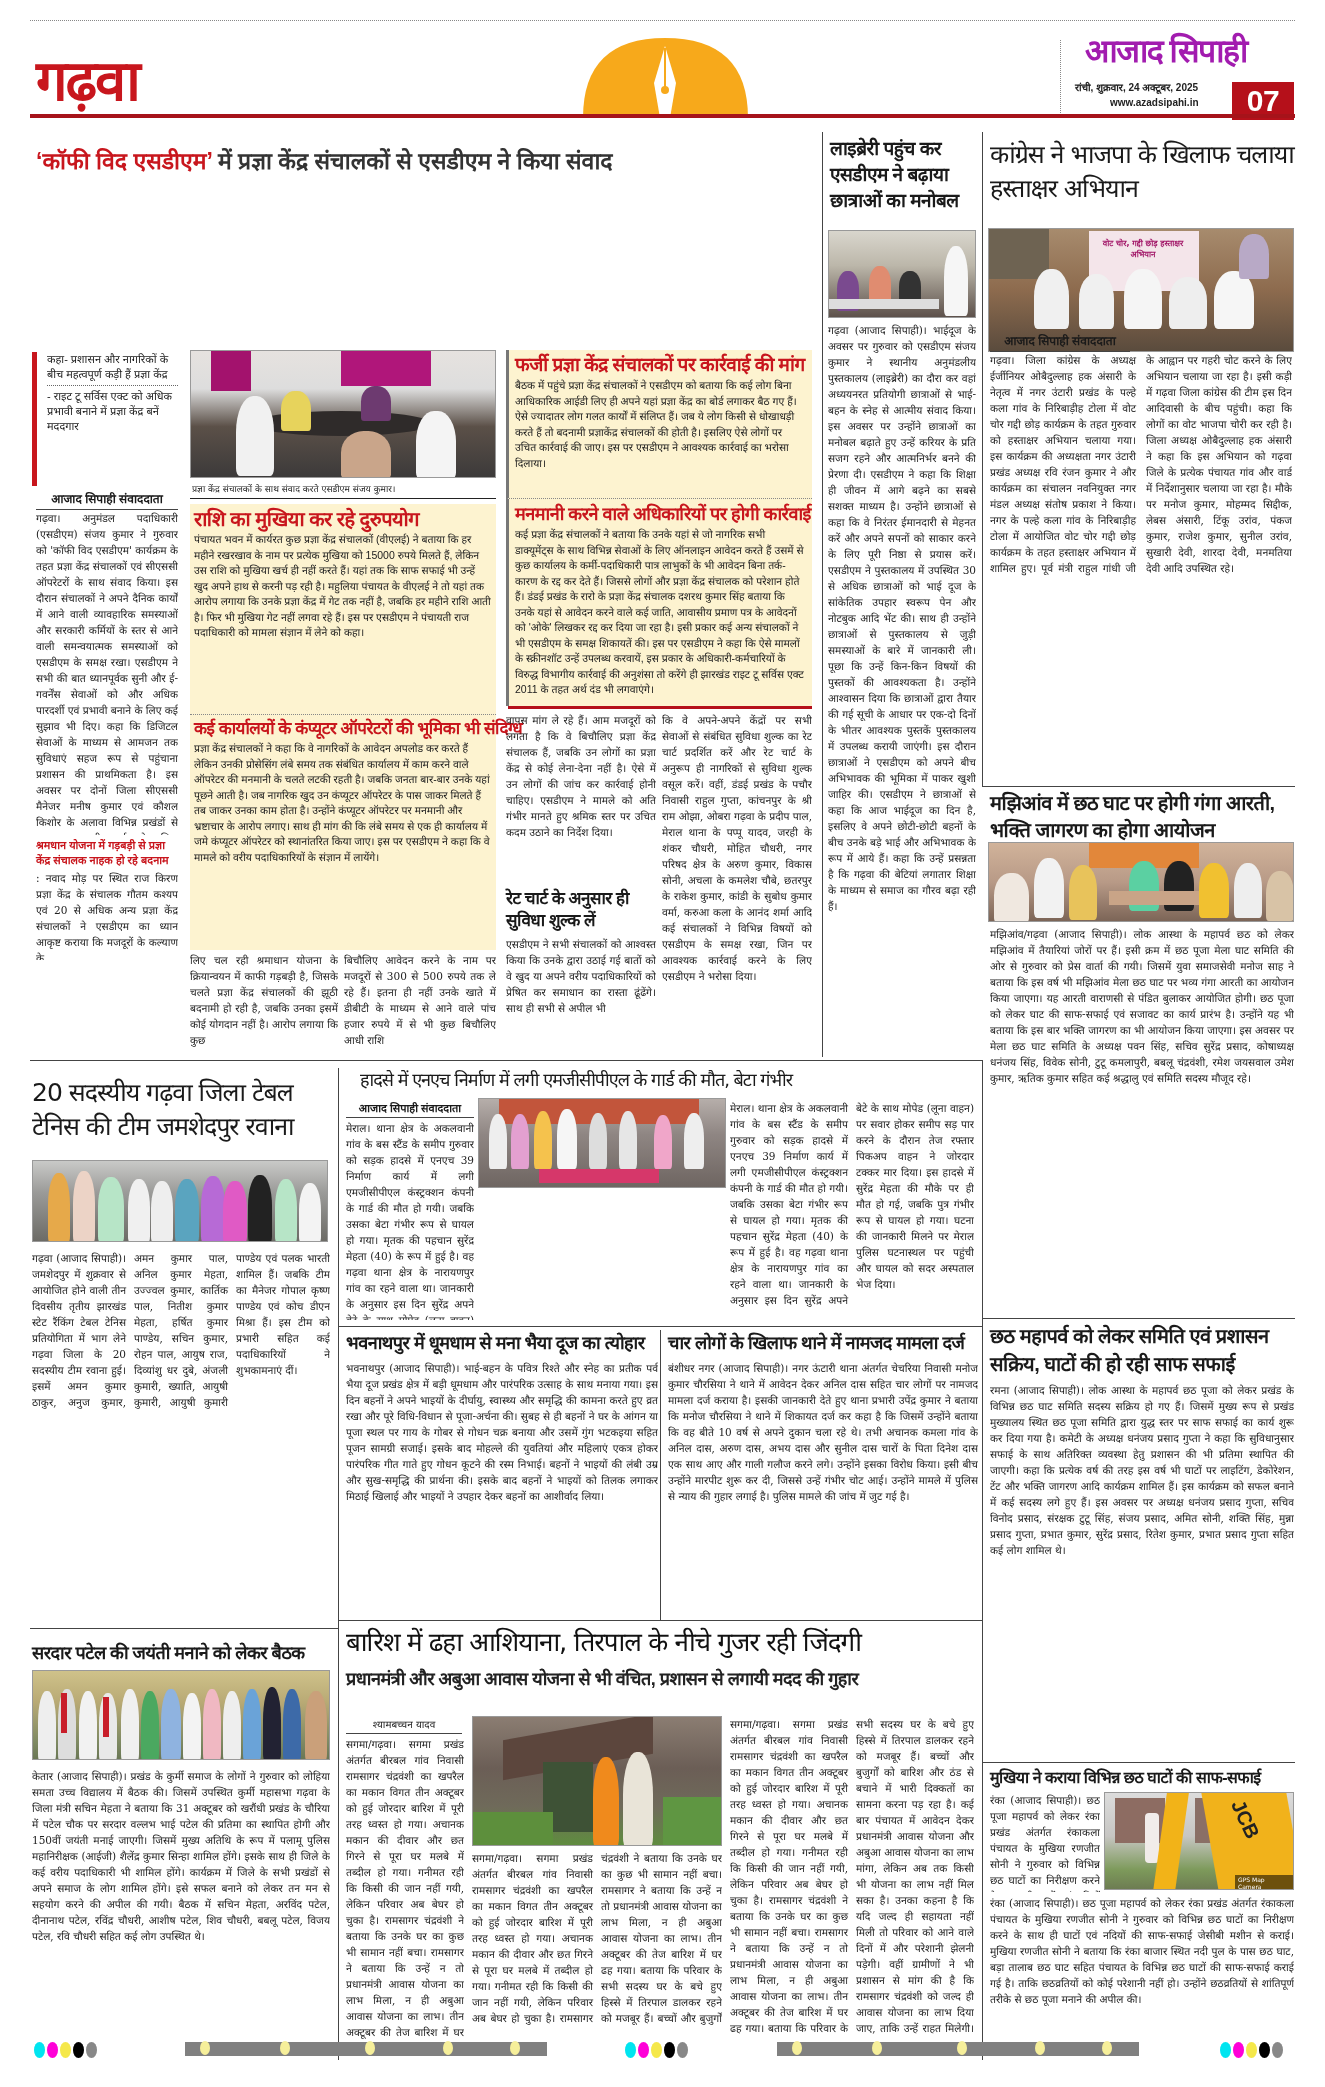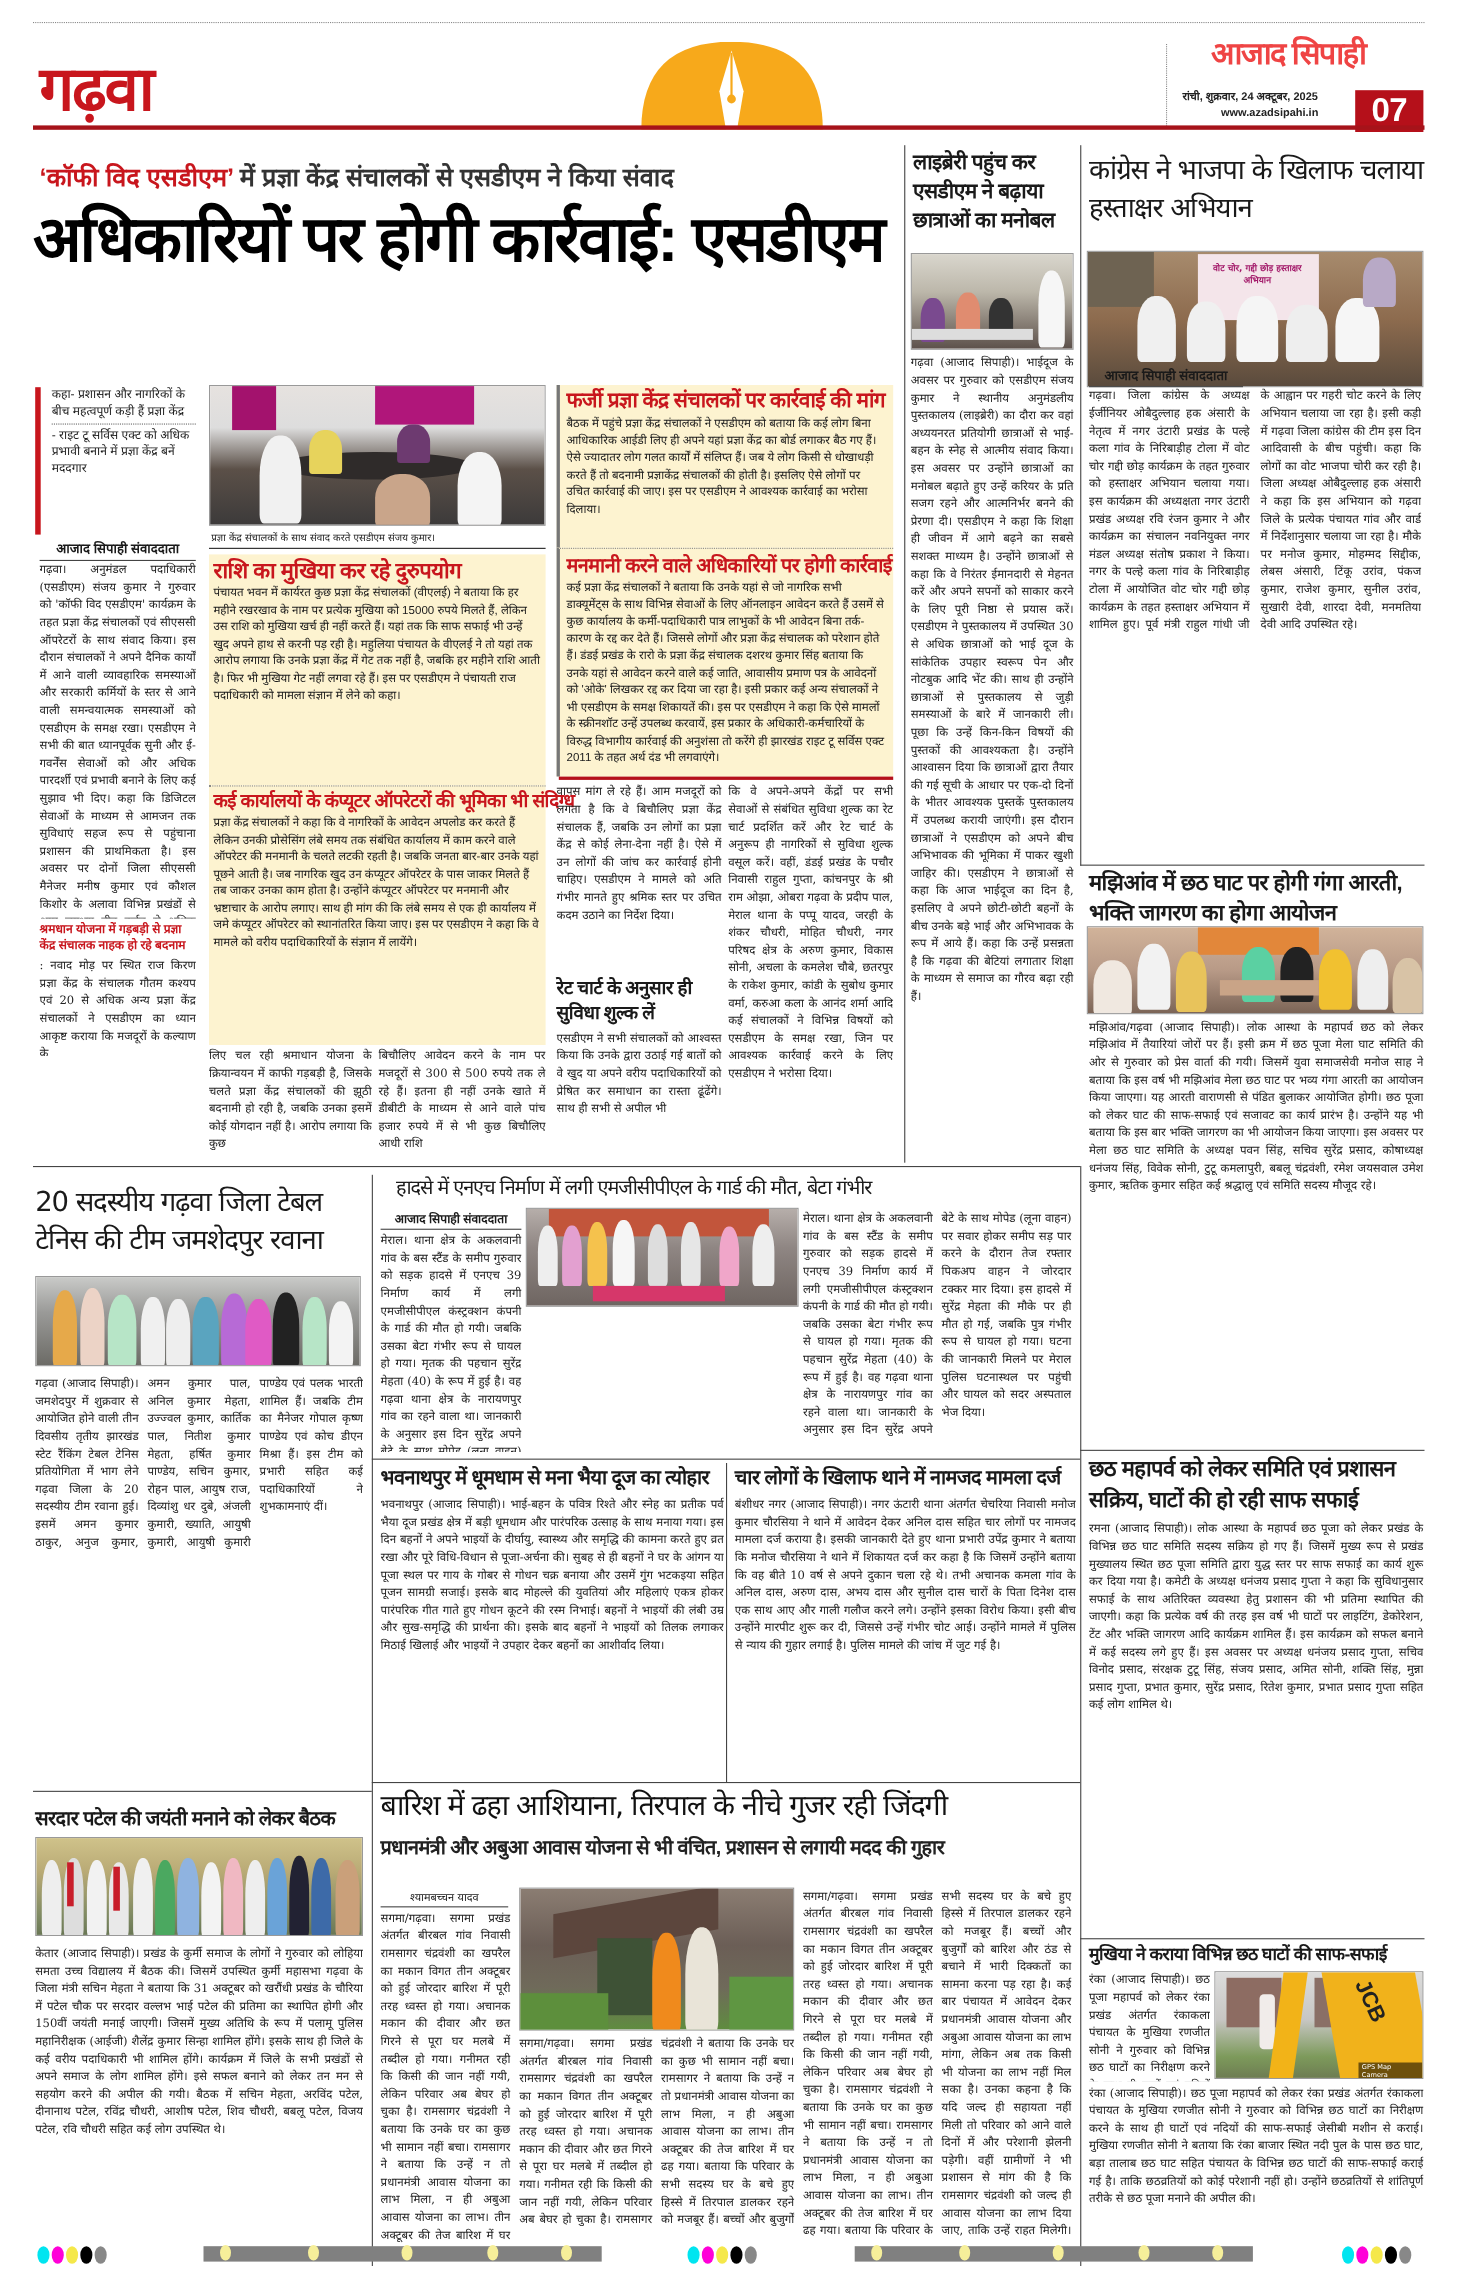--- a/index.html
+++ b/index.html
@@ -28,31 +28,30 @@
 <div class="abs cond" style="left:36px;top:40px;font-size:56px;color:#c8161d;letter-spacing:-2px;">गढ़वा</div>
 <div class="abs" style="left:578px;top:38px;width:175px;height:80px;overflow:hidden;">
   <svg width="175" height="80" viewBox="0 0 175 80">
     <path d="M5 80 Q5 0 87 0 Q170 0 170 80 Z" fill="#f7a91b"></path>
     <path d="M87 8 L98 45 L92 80 L82 80 L76 45 Z" fill="#fff"></path>
     <line x1="87" y1="10" x2="87" y2="50" stroke="#f7a91b" stroke-width="2"></line>
     <circle cx="87" cy="52" r="4" fill="#f7a91b"></circle>
   </svg>
 </div>
 <div class="abs" style="left:1060px;top:40px;width:1px;height:75px;border-left:1px dotted #888;"></div>
-<div class="abs cond" style="left:1085px;top:28px;font-size:28px;color:#ef4444;letter-spacing:-1.5px;margin-left:16px;">आजाद सिपाही</div>
+<div class="abs cond" style="left:1085px;top:28px;font-size:32px;color:#a21caf;letter-spacing:-1.5px;">आजाद सिपाही</div>
 <div class="abs" style="left:1075px;top:80px;font-size:10px;font-weight:bold;color:#222;font-family:'Liberation Sans',sans-serif;text-align:center;">रांची, शुक्रवार, 24 अक्टूबर, 2025</div>
 <div class="abs" style="left:1110px;top:97px;font-size:10px;font-weight:bold;color:#222;font-family:'Liberation Sans',sans-serif;text-align:right;">www.azadsipahi.in</div>
 <div class="abs cond" style="left:1232px;top:82px;width:62px;height:38px;background:#b5101a;color:#fff;font-size:30px;text-align:center;line-height:38px;">07</div>
 <div class="abs" style="left:30px;top:114px;width:1265px;height:4px;background:#a6131a;"></div>
 
 <div class="abs" style="left:36px;top:144px;font-size:23px;font-weight:bold;font-family:'Liberation Sans',sans-serif;white-space:nowrap;">
   <span class="h-red">‘कॉफी विद एसडीएम’</span><span style="color:#333;"> में प्रज्ञा केंद्र संचालकों से एसडीएम ने किया संवाद</span>
 </div>
 <div class="abs cond" style="left:30px;top:185px;font-size:58px;line-height:66px;color:#000;letter-spacing:-2px;white-space:nowrap;">
-  <div>अधिकारियों पर होगी कार्रवाई: एसडीएम</div>
 </div>
 
 <div class="abs" style="left:32px;top:352px;width:146px;height:134px;border-left:5px solid #c8161d;padding-left:10px;">
   <div style="font-size:11px;line-height:15px;font-family:'Liberation Sans',sans-serif;border-bottom:1px dotted #666;padding-bottom:3px;">कहा- प्रशासन और नागरिकों के बीच महत्वपूर्ण कड़ी हैं प्रज्ञा केंद्र</div>
   <div style="font-size:11px;line-height:15px;font-family:'Liberation Sans',sans-serif;margin-top:3px;">- राइट टू सर्विस एक्ट को अधिक प्रभावी बनाने में प्रज्ञा केंद्र बनें मददगार</div>
 </div>
 <div class="abs byline" style="left:36px;top:490px;width:142px;">आजाद सिपाही संवाददाता</div>
 
 <div class="photo" style="left:190px;top:350px;width:306px;height:128px;">
   <div class="ph-bg" style="background:linear-gradient(180deg,#e6e2df 0%,#ddd 30%,#5b5048 60%,#3c3a3a 100%);"></div>

